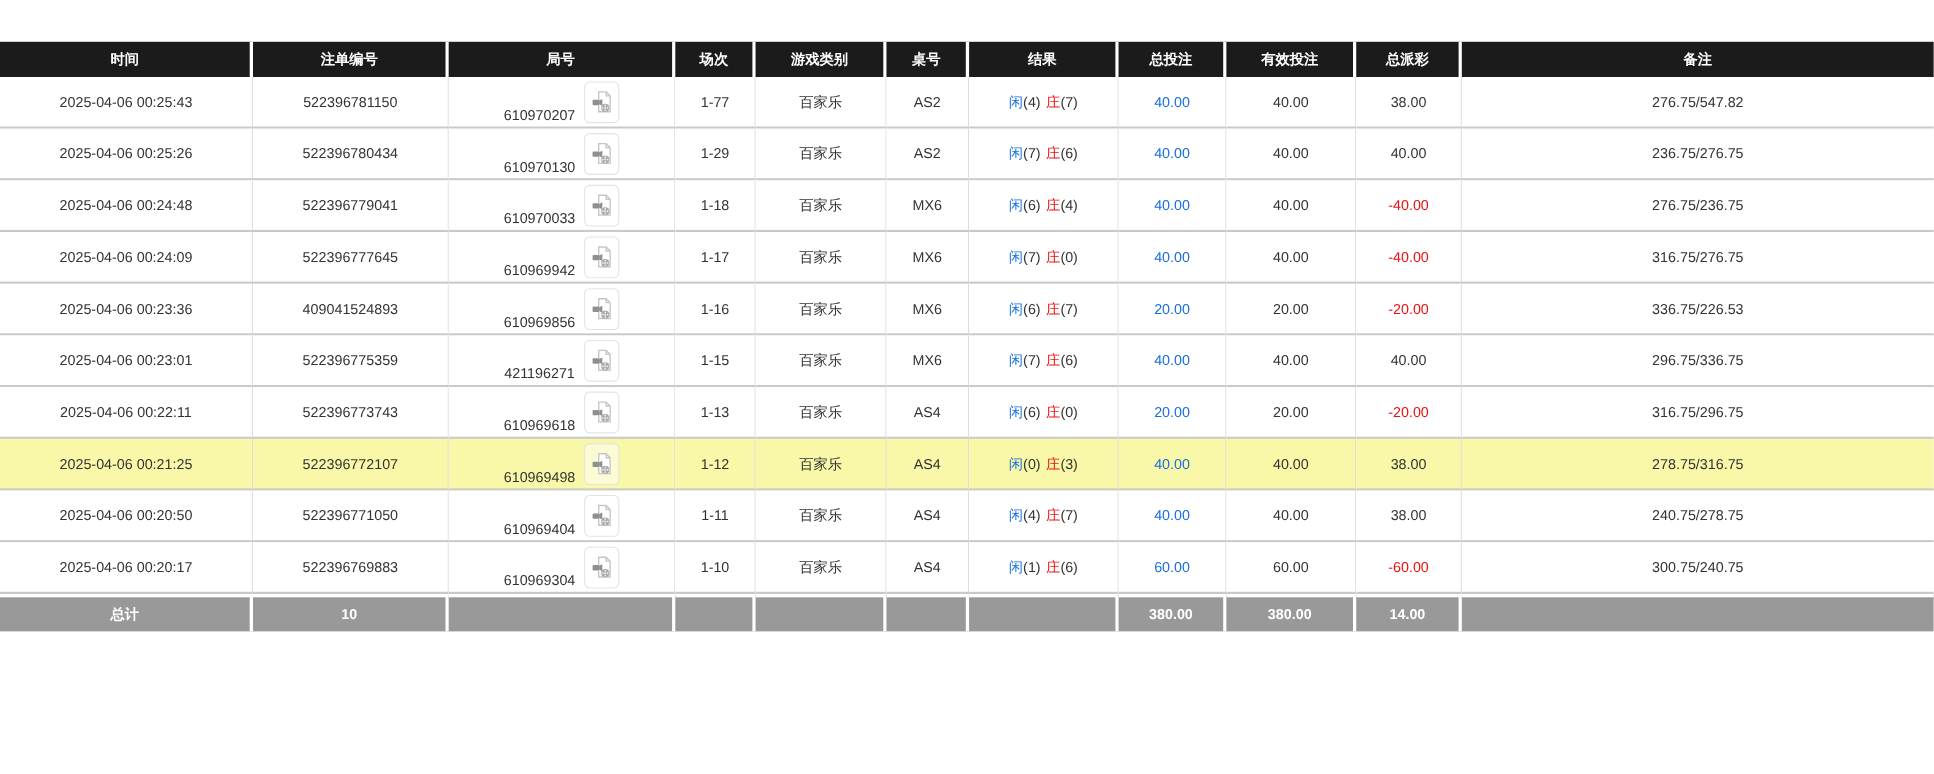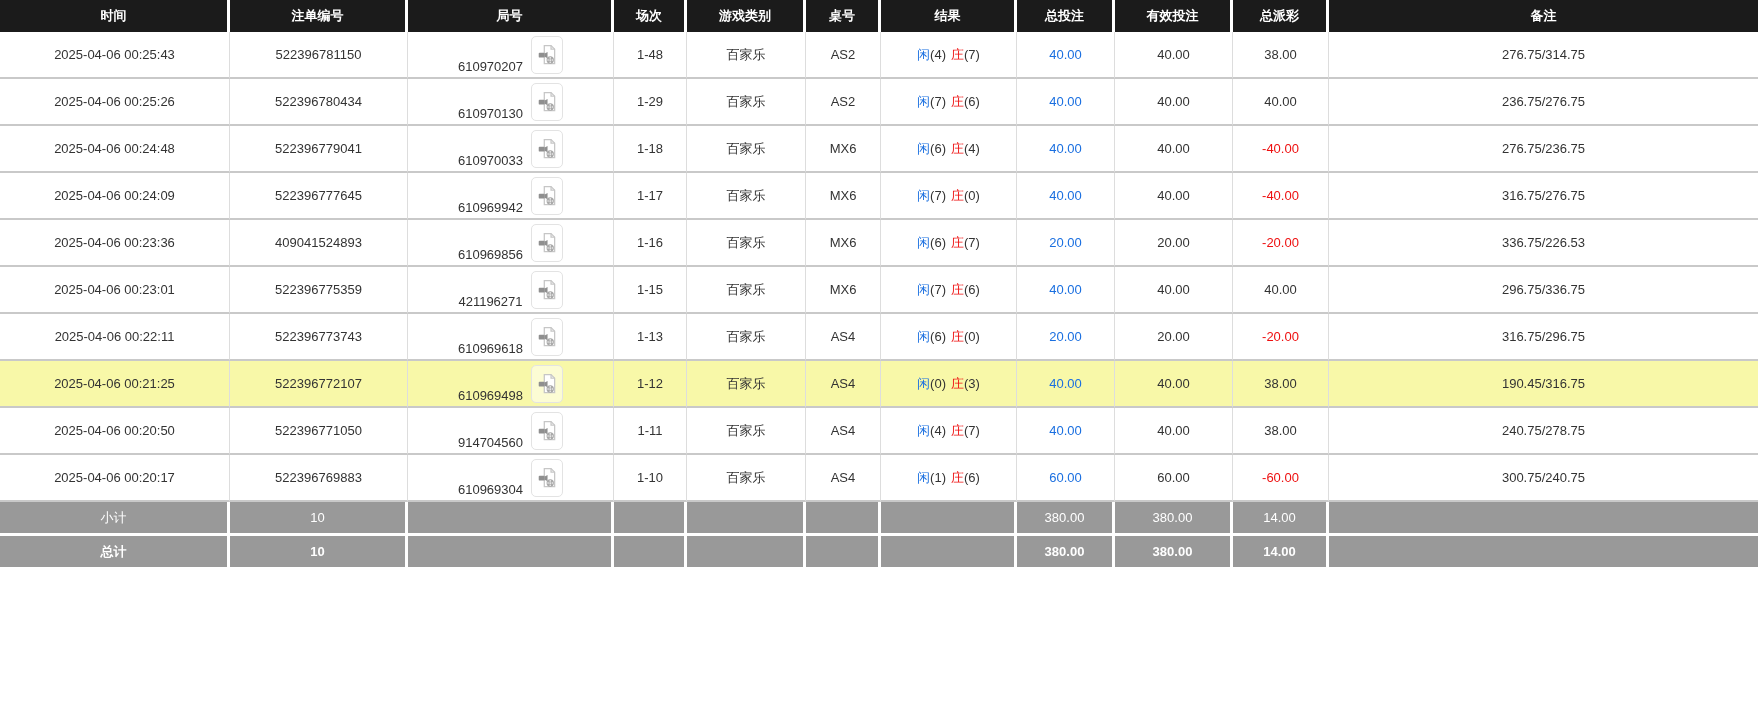--- a/index.html
+++ b/index.html
@@ -11,21 +11,21 @@
     --body-text:#333333;
     --h-line:#c9c9c9;
     --v-line:#dddddd;
   }
   html,body{margin:0;padding:0;}
   body{
     width:1758px;height:704px;background:#ffffff;overflow:hidden;
     font-family:"Liberation Sans","DejaVu Sans",sans-serif;
     font-size:13px;color:var(--body-text);
   }
-  .table-wrap{width:1446px;}
+  .table-wrap{margin-top:38px;width:1446px;}
   table{width:1758px;border-collapse:separate;border-spacing:0;table-layout:fixed;}
   thead th{
     background:var(--header-bg);color:#ffffff;font-weight:bold;font-size:13px;
     height:32px;text-align:center;border-right:3px solid #ffffff;padding:0;
   }
   thead th:last-child{border-right:none;text-align:center;}
   tbody#rows-body td{
     height:45px;text-align:center;vertical-align:middle;background:#ffffff;
     border-bottom:2px solid var(--h-line);border-right:1px solid var(--v-line);
     padding:0;overflow:hidden;white-space:nowrap;
@@ -101,30 +101,30 @@
               <circle cx="13.6" cy="17.6" r="1" fill="#eeeeee"></circle>
               <circle cx="13.6" cy="15.2" r="0.9" fill="#eeeeee"></circle>
               <circle cx="13.6" cy="20" r="0.9" fill="#eeeeee"></circle>
               <circle cx="11.2" cy="17.6" r="0.9" fill="#eeeeee"></circle>
               <circle cx="16" cy="17.6" r="0.9" fill="#eeeeee"></circle>
             </svg>
           </span>
         </button>
       </span>
     </td>
-    <td><span>1-48</span></td>
+    <td><span>1-77</span></td>
     <td><span>百家乐</span></td>
     <td><span>AS2</span></td>
     <td>
       <span class="player">闲</span><span class="score">(4)</span><span class="banker">庄</span><span class="score">(7)</span>
     </td>
     <td><span class="total-bet">40.00</span></td>
     <td><span>40.00</span></td>
     <td><span class="payout">38.00</span></td>
-    <td><span>276.75/314.75</span></td>
+    <td><span>276.75/547.82</span></td>
   </tr>
         <tr>
     <td><span>2025-04-06 00:25:26</span></td>
     <td><span>522396780434</span></td>
     <td>
       <span class="round-wrap">
         <span>610970130</span>
         <button class="video-btn">
           <span style="display:inline-flex;">
             <svg width="18" height="22" viewBox="0 0 20 24" aria-hidden="true">
@@ -355,28 +355,28 @@
     </td>
     <td><span>1-12</span></td>
     <td><span>百家乐</span></td>
     <td><span>AS4</span></td>
     <td>
       <span class="player">闲</span><span class="score">(0)</span><span class="banker">庄</span><span class="score">(3)</span>
     </td>
     <td><span class="total-bet">40.00</span></td>
     <td><span>40.00</span></td>
     <td><span class="payout">38.00</span></td>
-    <td><span>190.45/316.75</span></td>
+    <td><span>278.75/316.75</span></td>
   </tr>
         <tr>
     <td><span>2025-04-06 00:20:50</span></td>
     <td><span>522396771050</span></td>
     <td>
       <span class="round-wrap">
-        <span>914704560</span>
+        <span>610969404</span>
         <button class="video-btn">
           <span style="display:inline-flex;">
             <svg width="18" height="22" viewBox="0 0 20 24" aria-hidden="true">
               <path d="M7 1.5 h7.5 l4 4 v16 h-11.5 z" fill="#ffffff" stroke="#c6c6c6" stroke-width="1.4"></path>
               <path d="M14.5 1.5 v4 h4" fill="none" stroke="#c6c6c6" stroke-width="1.4"></path>
               <rect x="0.8" y="9.5" width="6.6" height="5.4" rx="1" fill="#8f8f8f"></rect>
               <path d="M7.4 10.2 l3.2 -1.6 v7 l-3.2 -1.6 z" fill="#8f8f8f"></path>
               <circle cx="13.6" cy="17.6" r="4.1" fill="#a9a9a9"></circle>
               <circle cx="13.6" cy="17.6" r="1" fill="#eeeeee"></circle>
               <circle cx="13.6" cy="15.2" r="0.9" fill="#eeeeee"></circle>
@@ -429,33 +429,20 @@
     <td>
       <span class="player">闲</span><span class="score">(1)</span><span class="banker">庄</span><span class="score">(6)</span>
     </td>
     <td><span class="total-bet">60.00</span></td>
     <td><span>60.00</span></td>
     <td><span class="payout neg">-60.00</span></td>
     <td><span>300.75/240.75</span></td>
   </tr>
       </tbody>
     <tfoot id="footer-body">
-        <tr>
-    <td><span>小计</span></td>
-    <td><span>10</span></td>
-    <td></td>
-    <td></td>
-    <td></td>
-    <td></td>
-    <td></td>
-    <td><span>380.00</span></td>
-    <td><span>380.00</span></td>
-    <td><span>14.00</span></td>
-    <td></td>
-  </tr>
         <tr class="total-row">
     <td><span>总计</span></td>
     <td><span>10</span></td>
     <td></td>
     <td></td>
     <td></td>
     <td></td>
     <td></td>
     <td><span>380.00</span></td>
     <td><span>380.00</span></td>

